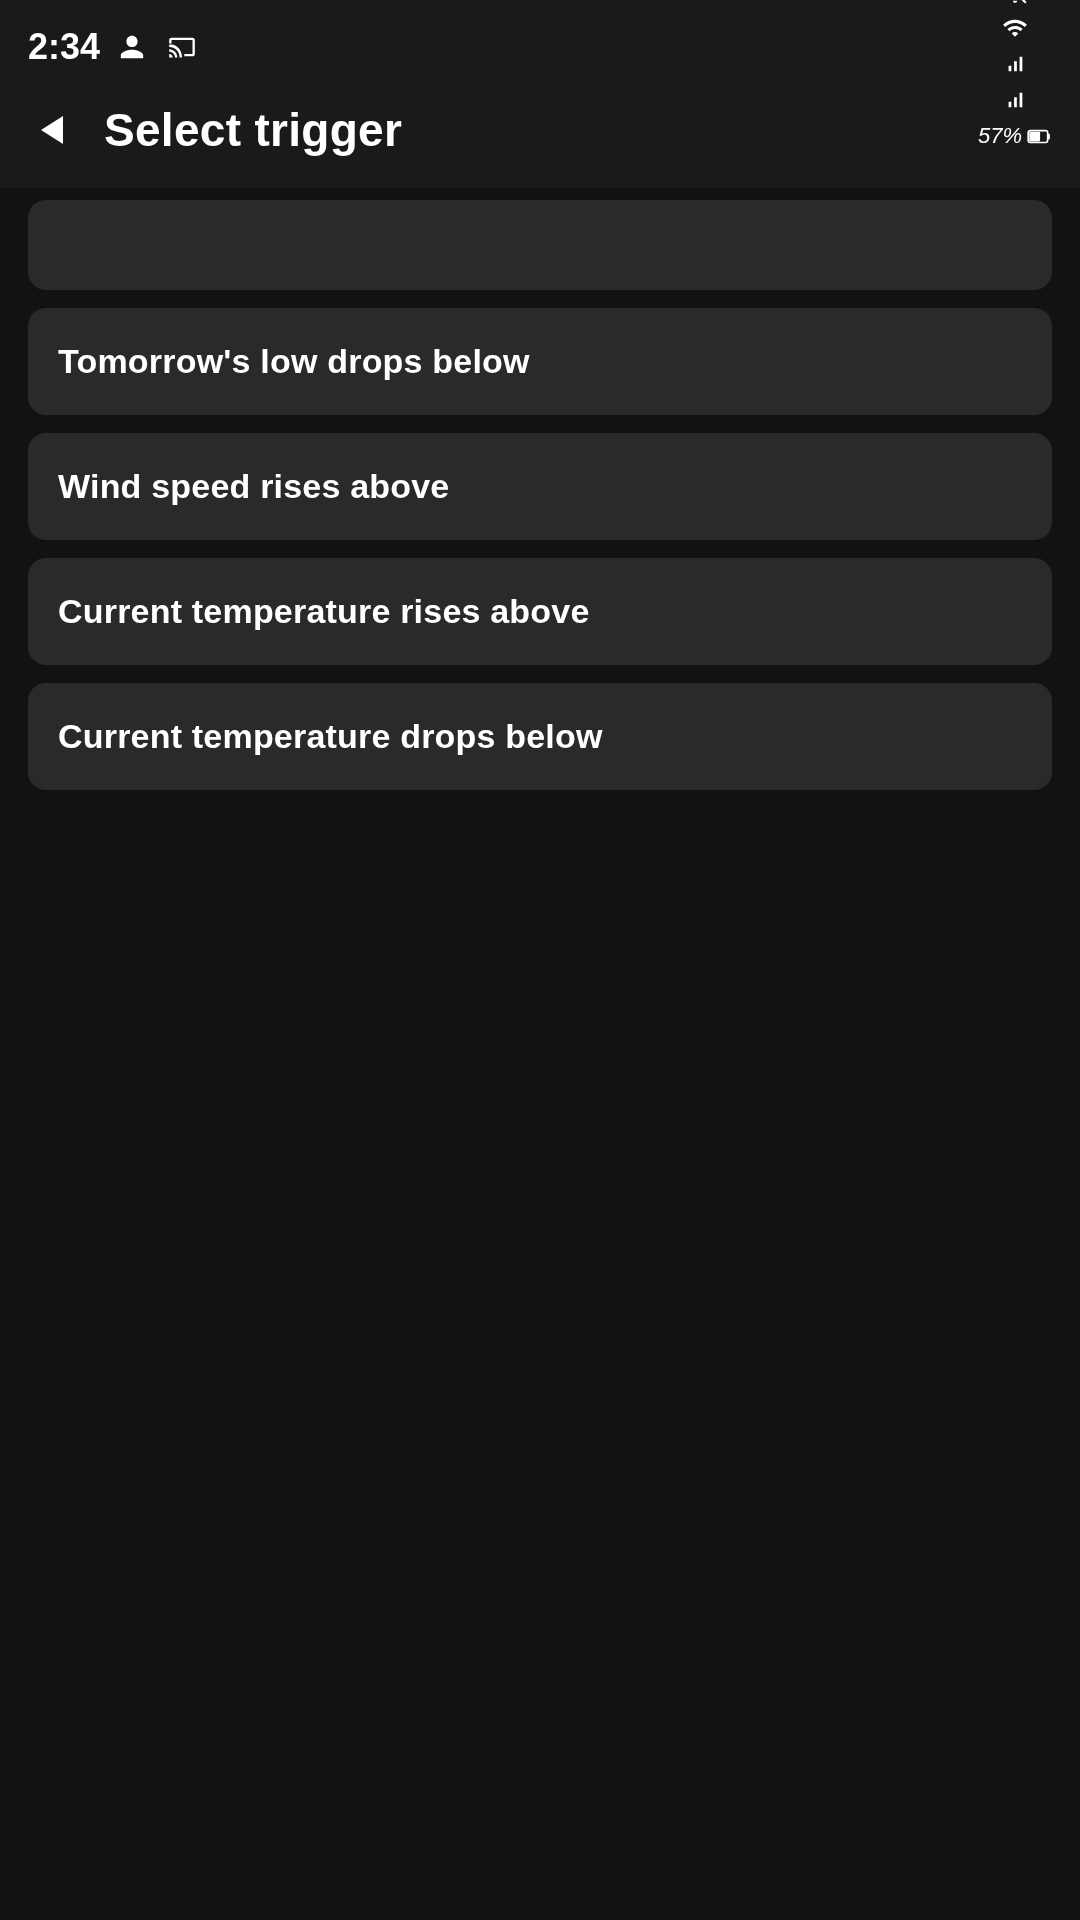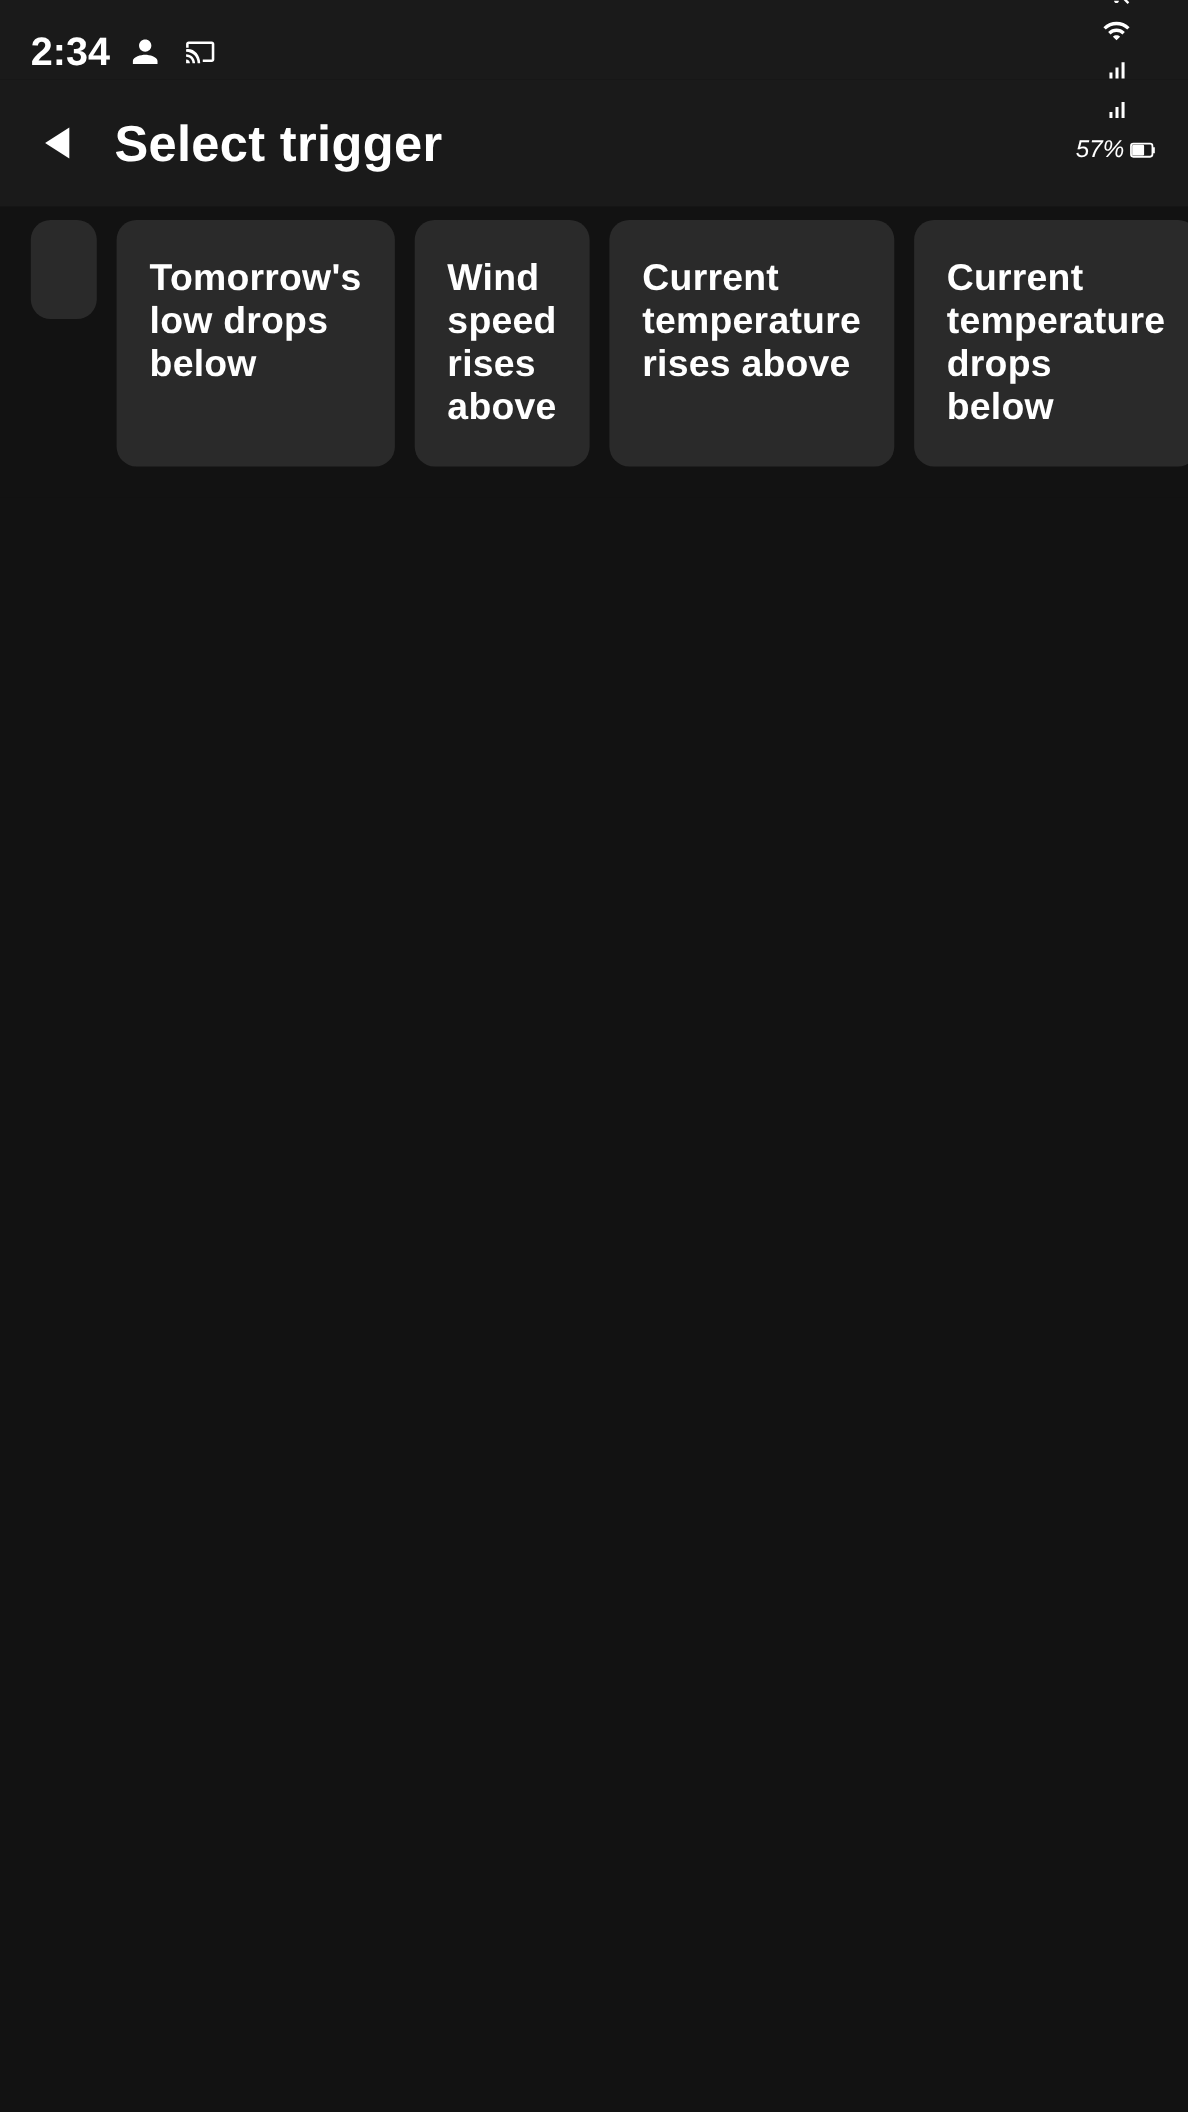--- a/index.html
+++ b/index.html
@@ -111,21 +111,21 @@
       font-size: 46px;
       font-weight: 700;
       color: #ffffff;
       letter-spacing: 0.3px;
     }
 
     .content {
       padding: 12px 28px 28px 28px;
       background-color: #121212;
       display: flex;
-      flex-direction: row;
+      flex-direction: column;
       gap: 18px;
     }
 
     .trigger-item-partial {
       background-color: #2a2a2a;
       border-radius: 18px;
       padding: 34px 30px;
       cursor: pointer;
       height: 90px;
     }

